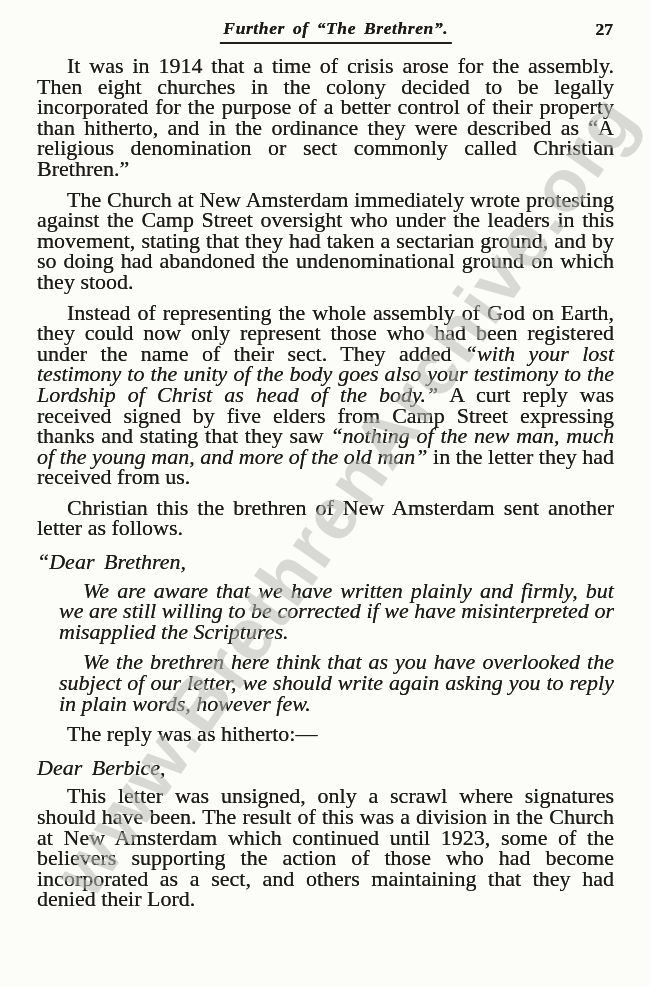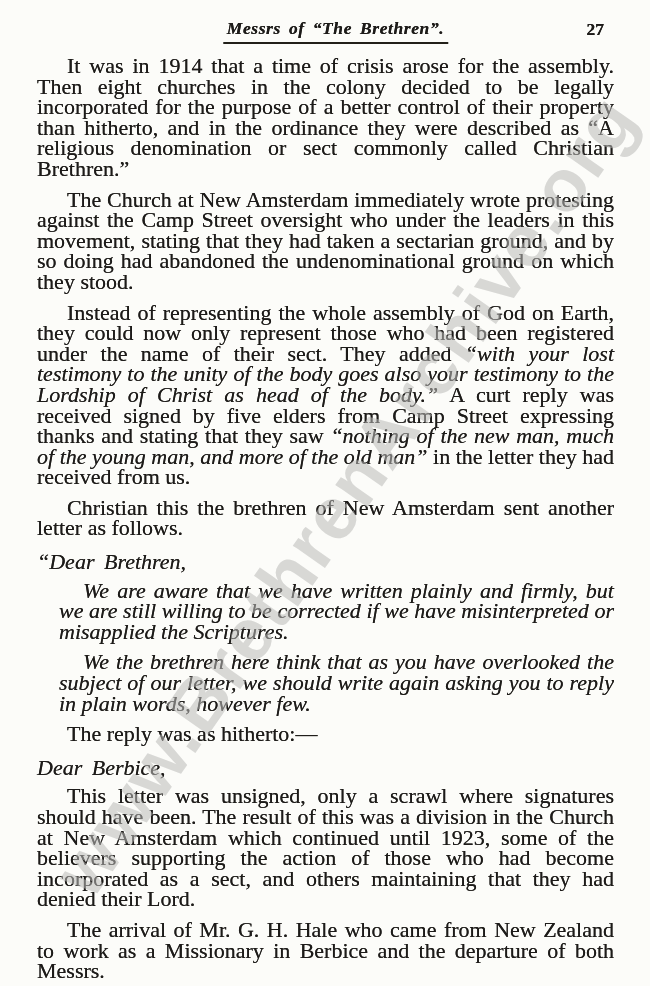--- a/index.html
+++ b/index.html
@@ -31,21 +31,21 @@
     font-style: italic;
     letter-spacing: 0.6px;
     word-spacing: 3px;
     white-space: nowrap;
     border-bottom: 2px solid #222019;
     padding: 0 4px 3px 4px;
     text-shadow: 0 0 0.4px #1d1b19;
   }
   .page-number {
     position: absolute;
-    right: 12px;
+    right: 3px;
     top: 1px;
     font-size: 17.5px;
     font-weight: bold;
     text-shadow: 0 0 0.4px #1d1b19;
   }
   
   .text-block {
     position: absolute;
     top: 56px;
     left: 37px;
@@ -89,21 +89,21 @@
   }
 </style>
 </head>
 <body>
 
 <div class="page">
 
   <div class="watermark">www.BrethrenArchive.org</div>
 
   <div class="header">
-    <div class="running-head">Messrs of “The Brethren”.</div>
+    <div class="running-head">Further of “The Brethren”.</div>
     <div class="page-number">27</div>
   </div>
 
   <div class="text-block">
 
     <p class="body-para"><span>It was in 1914 that a time of crisis arose for the assembly.  Then eight churches in the colony decided to be legally incorporated for the purpose of a better control of their property than hitherto, and in the ordinance they were described as “A religious denomination or sect commonly called Christian Brethren.”</span></p>
 
     <p class="body-para"><span>The Church at New Amsterdam immediately wrote protesting against the Camp Street oversight who under the leaders in this movement, stating that they had taken a sectarian ground, and by so doing had abandoned the undenominational ground on which they stood.</span></p>
 
     <p class="body-para"><span>Instead of representing the whole assembly of God on Earth, they could now only represent those who had been registered under the name of their sect.  They added </span><span class="ital">“with your lost testimony to the unity of the body goes also your testimony to the Lordship of Christ as head of the body.”</span><span>  A curt reply was received signed by five elders from Camp Street expressing thanks and stating that they saw </span><span class="ital">“nothing of the new man, much of the young man, and more of the old man”</span><span> in the letter they had received from us.</span></p>
@@ -116,16 +116,15 @@
 
     <p class="letter-para"><span>We the brethren here think that as you have overlooked the subject of our letter, we should write again asking you to reply in plain words, however few.</span></p>
 
     <p class="reply-intro"><span>The reply was as hitherto:—</span></p>
 
     <p class="salutation"><span>Dear  Berbice,</span></p>
 
 
     <p class="body-para"><span>This letter was unsigned, only a scrawl where signatures should have been.  The result of this was a division in the Church at New Amsterdam which continued until 1923, some of the believers supporting the action of those who had become incorporated as a sect, and others maintaining that they had denied their Lord.</span></p>
 
-    <p class="body-para"><span>The arrival of Mr. G. H. Hale who came from New Zealand to work as a Missionary in Berbice and the departure of both Messrs.</span></p>
 
   </div>
 </div>
 
 </body></html>

